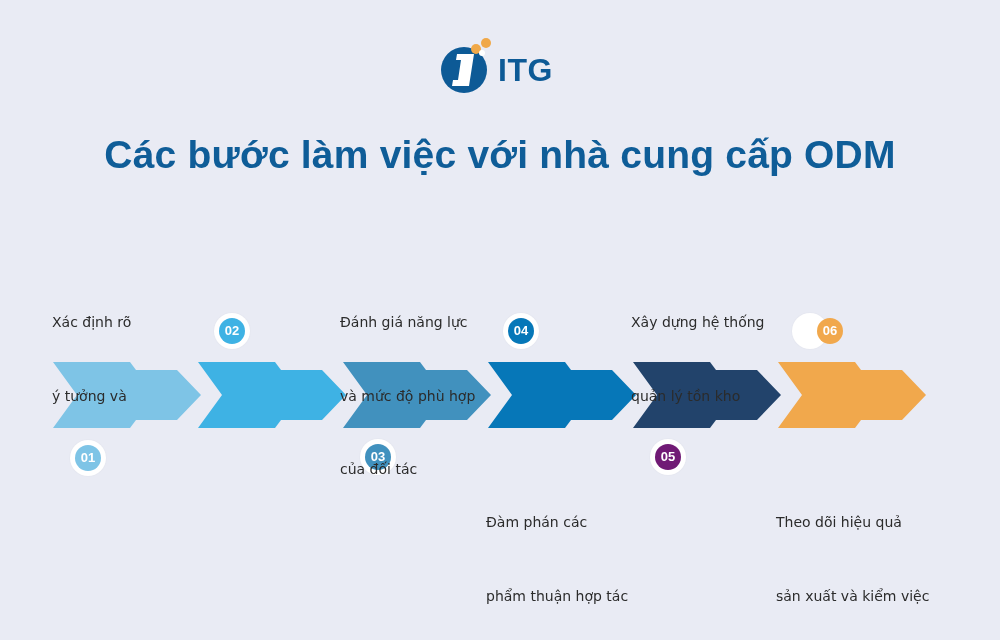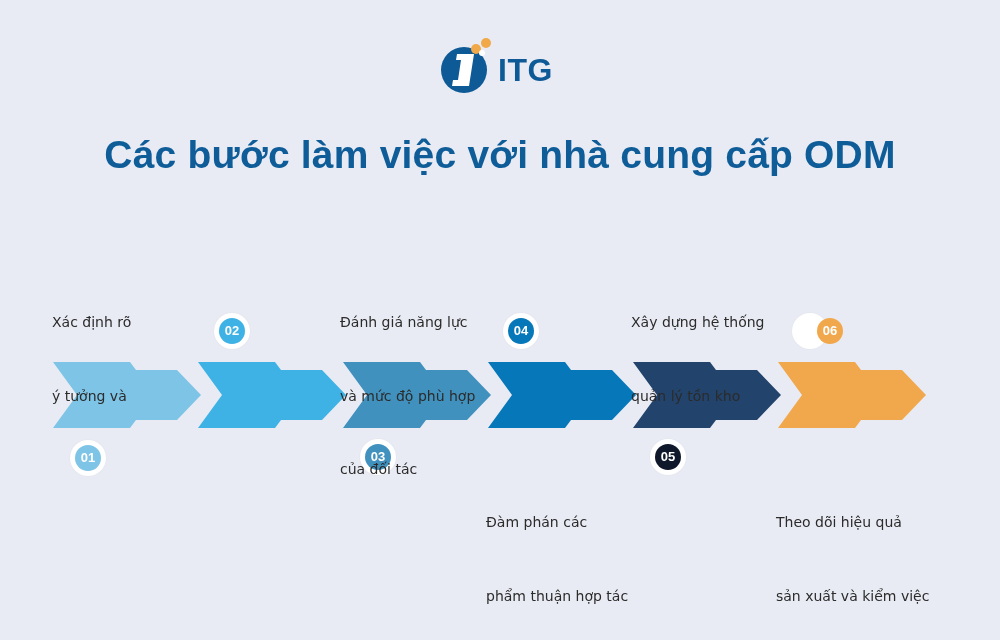--- a/index.html
+++ b/index.html
@@ -129,21 +129,21 @@
 <div class="badge" style="left:214px; top:313px;">
   <div class="badge-inner" style="background:#3eb2e4;">02</div>
 </div>
 <div class="badge" style="left:360px; top:439px;">
   <div class="badge-inner" style="background:#4191be;">03</div>
 </div>
 <div class="badge" style="left:503px; top:313px;">
   <div class="badge-inner" style="background:#0677b8;">04</div>
 </div>
 <div class="badge" style="left:650px; top:439px;">
-  <div class="badge-inner" style="background:#0f172a;">05</div>
+  <div class="badge-inner" style="background:#701a75;">05</div>
 </div>
 <div class="badge" style="left:792px; top:313px;">
   <div class="badge-inner" style="background:#f1a84c;margin-left:20px;">06</div>
 </div>
 
 <div class="step-text" style="left:52px; top:261px;">
   <div>Xác định rõ</div>
   <div>ý tưởng và</div>
 </div>
 <div class="step-text" style="left:340px; top:261px;">

